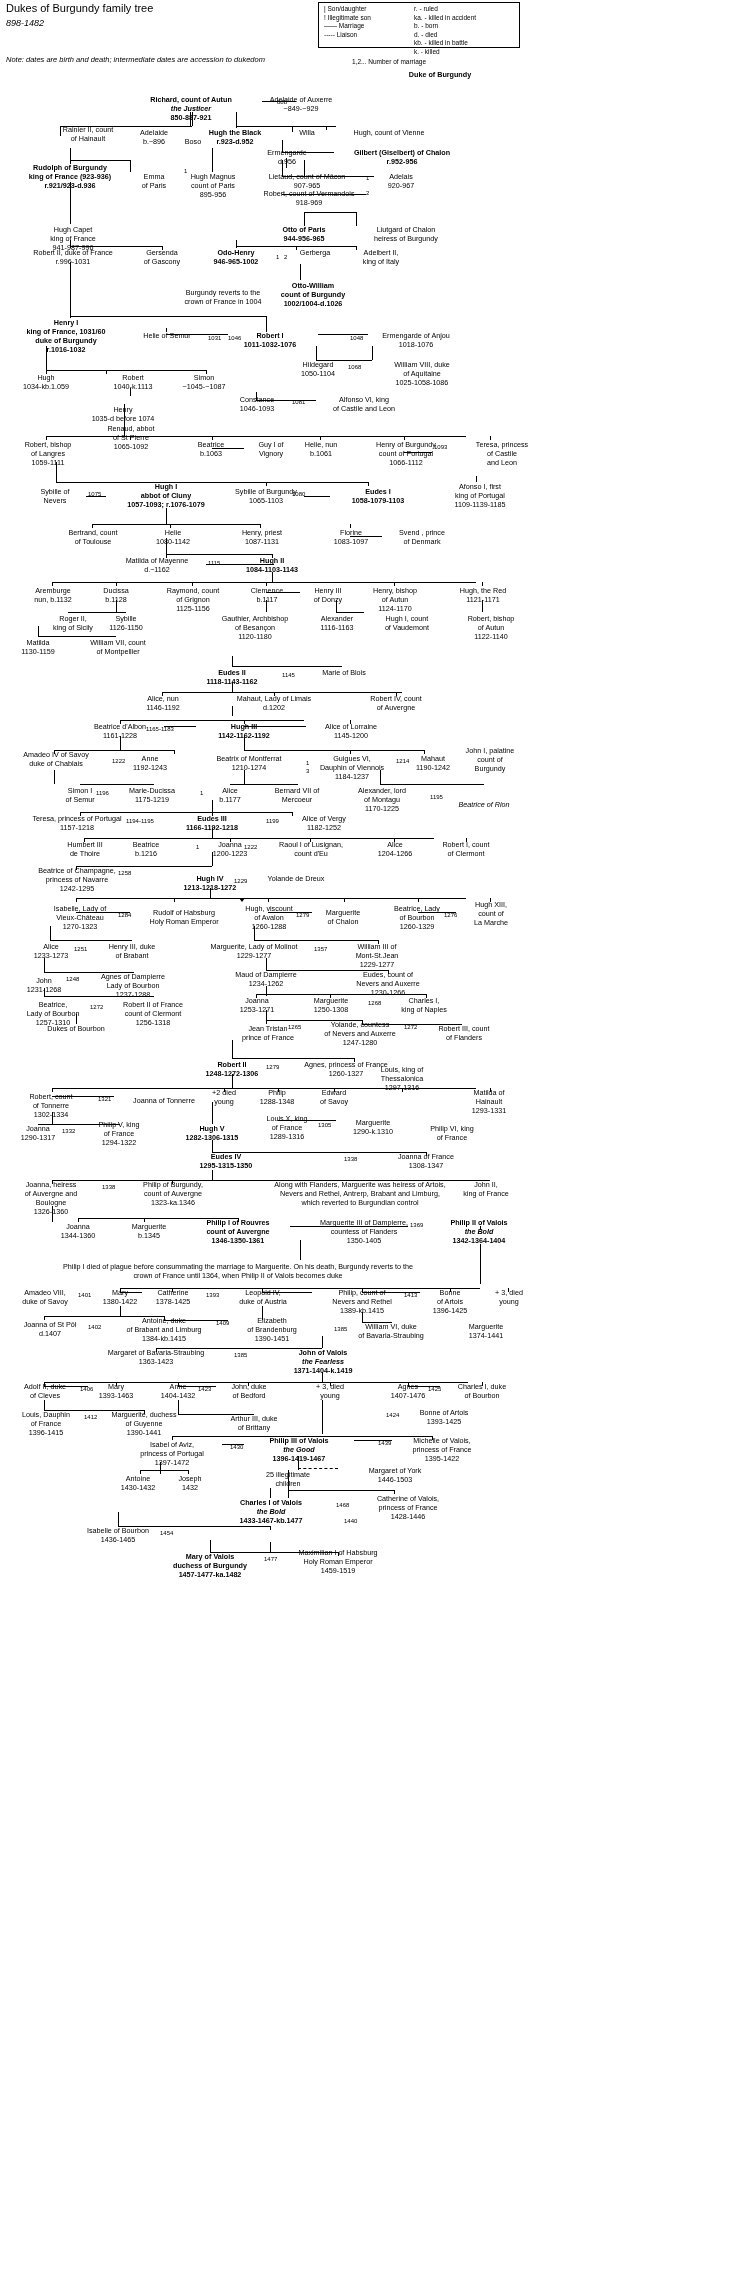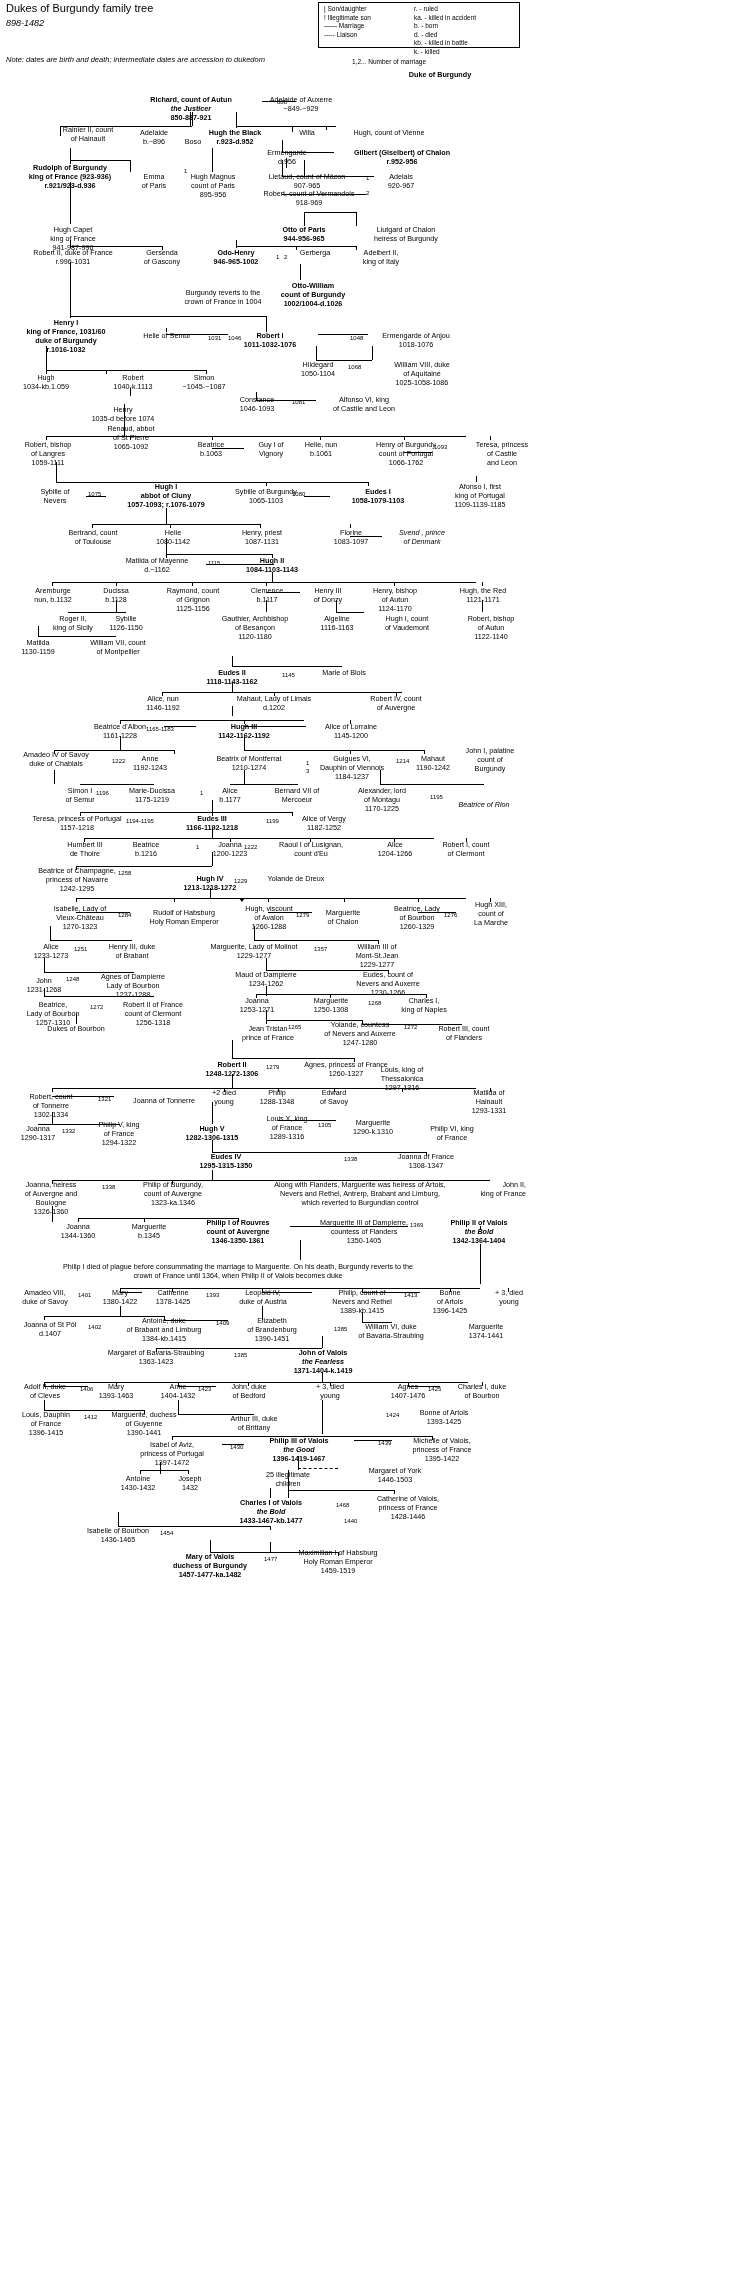--- a/index.html
+++ b/index.html
@@ -108,38 +108,38 @@
       <div class="t c" style="left: 76px; top: 405px; width: 94px;"><div>Henry</div><div>1035-d before 1074</div></div>
       <div class="t c" style="left: 10px; top: 440px; width: 76px;"><div>Robert, bishop
 of Langres</div><div>1059-1111</div></div>
       <div class="t c" style="left: 92px; top: 424px; width: 78px;"><div>Renaud, abbot
 of St Pierre</div><div>1065-1092</div></div>
       <div class="t c" style="left: 184px; top: 440px; width: 54px;"><div>Beatrice</div><div>b.1063</div></div>
       <div class="t c" style="left: 244px; top: 440px; width: 54px;"><div>Guy I of
 Vignory</div></div>
       <div class="t c" style="left: 290px; top: 440px; width: 62px;"><div>Helie, nun</div><div>b.1061</div></div>
       <div class="t c" style="left: 356px; top: 440px; width: 100px;"><div>Henry of Burgundy
-count of Portugal</div><div>1066-1762</div></div>
+count of Portugal</div><div>1066-1112</div></div>
       <div class="t c" style="left: 462px; top: 440px; width: 80px;"><div>Teresa, princess
 of Castile
 and Leon</div></div>
       <div class="t c" style="left: 24px; top: 487px; width: 62px;"><div>Sybille of
 Nevers</div></div>
       <div class="t c b" style="left: 106px; top: 482px; width: 120px;"><div>Hugh I
 abbot of Cluny</div><div>1057-1093; r.1076-1079</div></div>
       <div class="t c" style="left: 216px; top: 487px; width: 100px;"><div>Sybille of Burgundy</div><div>1065-1103</div></div>
       <div class="t c b" style="left: 330px; top: 487px; width: 96px;"><div>Eudes I</div><div>1058-1079-1103</div></div>
       <div class="t c" style="left: 432px; top: 482px; width: 96px;"><div>Afonso I, first
 king of Portugal</div><div>1109-1139-1185</div></div>
       <div class="t c" style="left: 52px; top: 528px; width: 82px;"><div>Bertrand, count
 of Toulouse</div></div>
       <div class="t c" style="left: 142px; top: 528px; width: 62px;"><div>Helie</div><div>1080-1142</div></div>
       <div class="t c" style="left: 224px; top: 528px; width: 76px;"><div>Henry, priest</div><div>1087-1131</div></div>
       <div class="t c" style="left: 320px; top: 528px; width: 62px;"><div>Florine</div><div>1083-1097</div></div>
-      <div class="t c" style="left: 382px; top: 528px; width: 80px; font-style: italic;"><div>Svend , prince
+      <div class="t c" style="left: 382px; top: 528px; width: 80px;"><div>Svend , prince
 of Denmark</div></div>
       <div class="t c" style="left: 104px; top: 556px; width: 106px;"><div>Matilda of Mayenne</div><div>d.~1162</div></div>
       <div class="t c b" style="left: 224px; top: 556px; width: 96px;"><div>Hugh II</div><div>1084-1103-1143</div></div>
       <div class="t c" style="left: 20px; top: 586px; width: 66px;"><div>Aremburge
 nun, b.1132</div></div>
       <div class="t c" style="left: 88px; top: 586px; width: 56px;"><div>Ducissa
 b.1128</div></div>
       <div class="t c" style="left: 148px; top: 586px; width: 90px;"><div>Raymond, count
 of Grignon</div><div>1125-1156</div></div>
       <div class="t c" style="left: 238px; top: 586px; width: 58px;"><div>Clemence
@@ -147,21 +147,21 @@
       <div class="t c" style="left: 300px; top: 586px; width: 56px;"><div>Henry III
 of Donzy</div></div>
       <div class="t c" style="left: 354px; top: 586px; width: 82px;"><div>Henry, bishop
 of Autun</div><div>1124-1170</div></div>
       <div class="t c" style="left: 442px; top: 586px; width: 82px;"><div>Hugh, the Red</div><div>1121-1171</div></div>
       <div class="t c" style="left: 38px; top: 614px; width: 70px;"><div>Roger II,
 king of Sicily</div></div>
       <div class="t c" style="left: 98px; top: 614px; width: 56px;"><div>Sybille</div><div>1126-1150</div></div>
       <div class="t c" style="left: 200px; top: 614px; width: 110px;"><div>Gauthier, Archbishop
 of Besançon</div><div>1120-1180</div></div>
-      <div class="t c" style="left: 308px; top: 614px; width: 58px;"><div>Aigeline</div><div>1116-1163</div></div>
+      <div class="t c" style="left: 308px; top: 614px; width: 58px;"><div>Alexander</div><div>1116-1163</div></div>
       <div class="t c" style="left: 364px; top: 614px; width: 86px;"><div>Hugh I, count
 of Vaudemont</div></div>
       <div class="t c" style="left: 452px; top: 614px; width: 78px;"><div>Robert, bishop
 of Autun</div><div>1122-1140</div></div>
       <div class="t c" style="left: 10px; top: 638px; width: 56px;"><div>Matilda</div><div>1130-1159</div></div>
       <div class="t c" style="left: 70px; top: 638px; width: 96px;"><div>William VII, count
 of Montpellier</div></div>
       <div class="t c b" style="left: 184px; top: 668px; width: 96px;"><div>Eudes II</div><div>1118-1143-1162</div></div>
       <div class="t c" style="left: 304px; top: 668px; width: 80px;"><div>Marie of Blois</div></div>
       <div class="t c" style="left: 130px; top: 694px; width: 66px;"><div>Alice, nun</div><div>1146-1192</div></div>
@@ -272,21 +272,21 @@
       <div class="t c b" style="left: 178px; top: 1152px; width: 96px;"><div>Eudes IV</div><div>1295-1315-1350</div></div>
       <div class="t c" style="left: 380px; top: 1152px; width: 92px;"><div>Joanna of France</div><div>1308-1347</div></div>
       <div class="t c" style="left: 6px; top: 1180px; width: 90px;"><div>Joanna, heiress
 of Auvergne and
 Boulogne</div><div>1326-1360</div></div>
       <div class="t c" style="left: 118px; top: 1180px; width: 110px;"><div>Philip of Burgundy,
 count of Auvergne</div><div>1323-ka.1346</div></div>
       <div class="t c" style="left: 240px; top: 1180px; width: 240px;"><div>Along with Flanders, Marguerite was heiress of Artois,
 Nevers and Rethel, Antrerp, Brabant and Limburg,
 which reverted to Burgundian control</div></div>
-      <div class="t c" style="left: 446px; top: 1180px; width: 80px; text-align: right;"><div>John II,
+      <div class="t c" style="left: 446px; top: 1180px; width: 80px;"><div>John II,
 king of France</div></div>
       <div class="t c" style="left: 50px; top: 1222px; width: 56px;"><div>Joanna</div><div>1344-1360</div></div>
       <div class="t c" style="left: 116px; top: 1222px; width: 66px;"><div>Marguerite</div><div>b.1345</div></div>
       <div class="t c b" style="left: 182px; top: 1218px; width: 112px;"><div>Philip I of Rouvres
 count of Auvergne</div><div>1346-1350-1361</div></div>
       <div class="t c" style="left: 294px; top: 1218px; width: 140px;"><div>Marguerite III of Dampierre,
 countess of Flanders</div><div>1350-1405</div></div>
       <div class="t c b" style="left: 424px; top: 1218px; width: 110px;"><div>Philip II of Valois</div><div class="i">the Bold</div><div>1342-1364-1404</div></div>
       <div class="t c" style="left: 8px; top: 1262px; width: 460px;"><div>Philip I died of plague before consummating the marriage to Marguerite. On his death, Burgundy reverts to the
 crown of France until 1364, when Philip II of Valois becomes duke</div></div>

